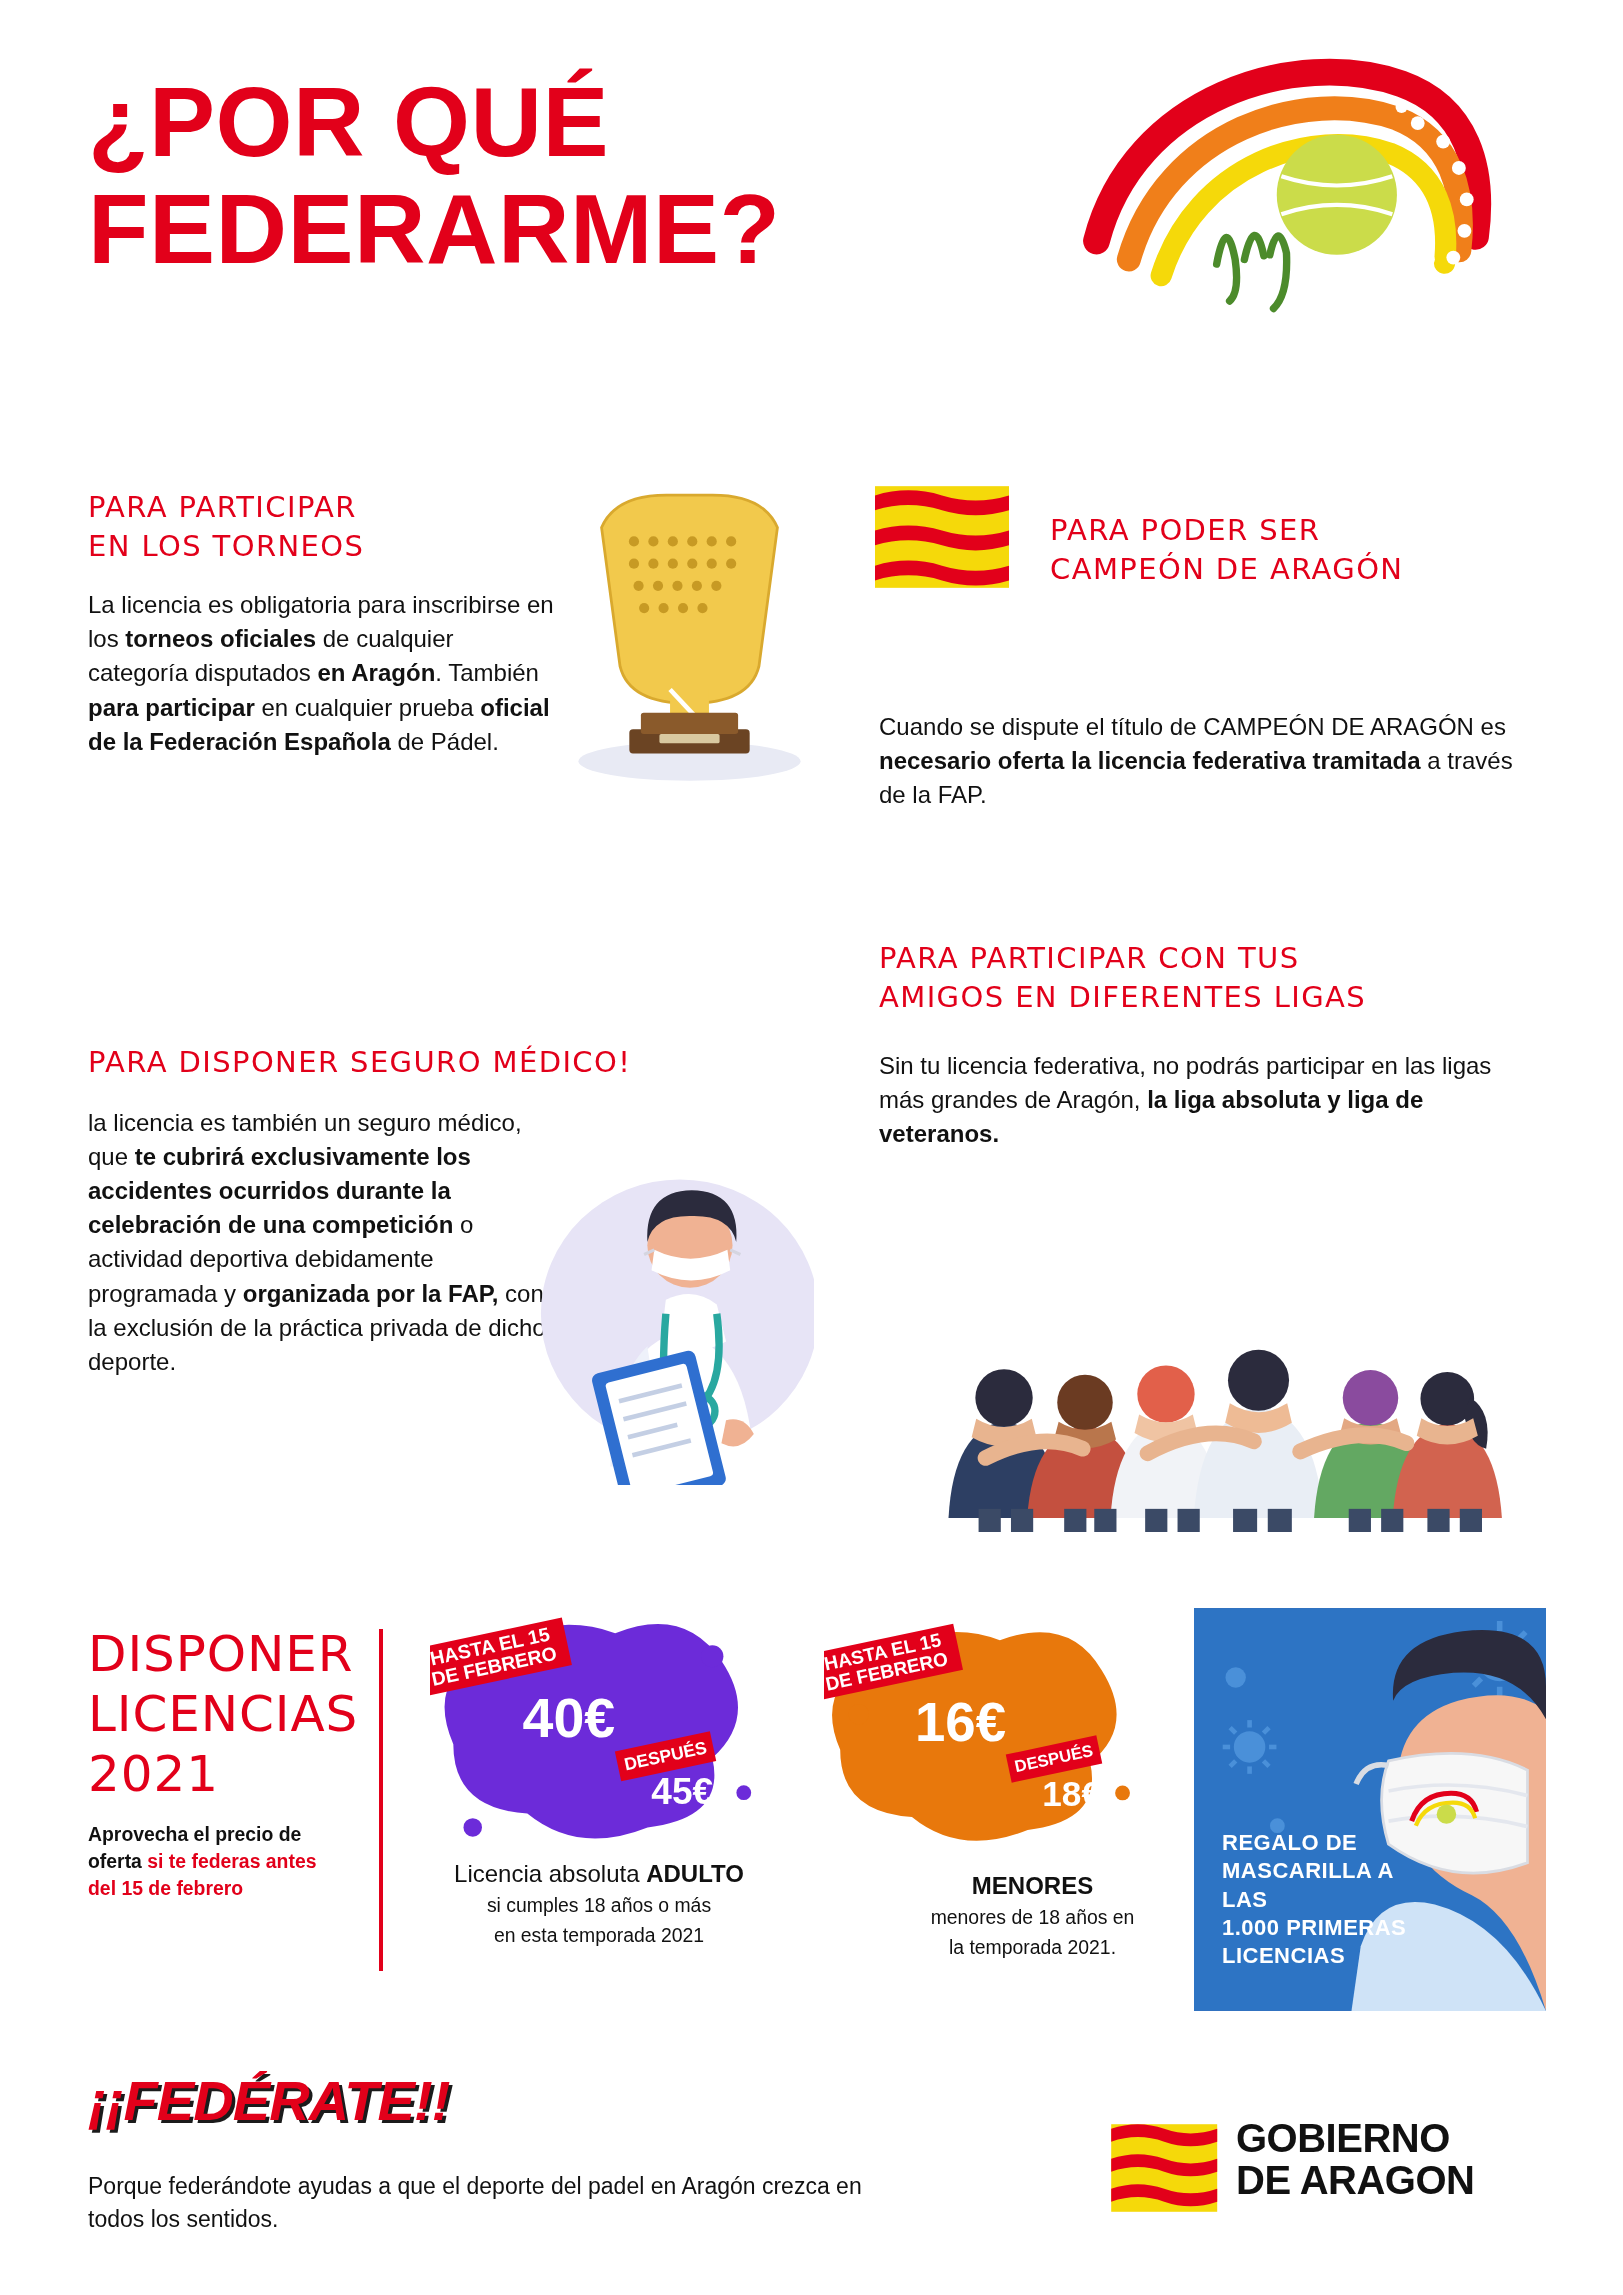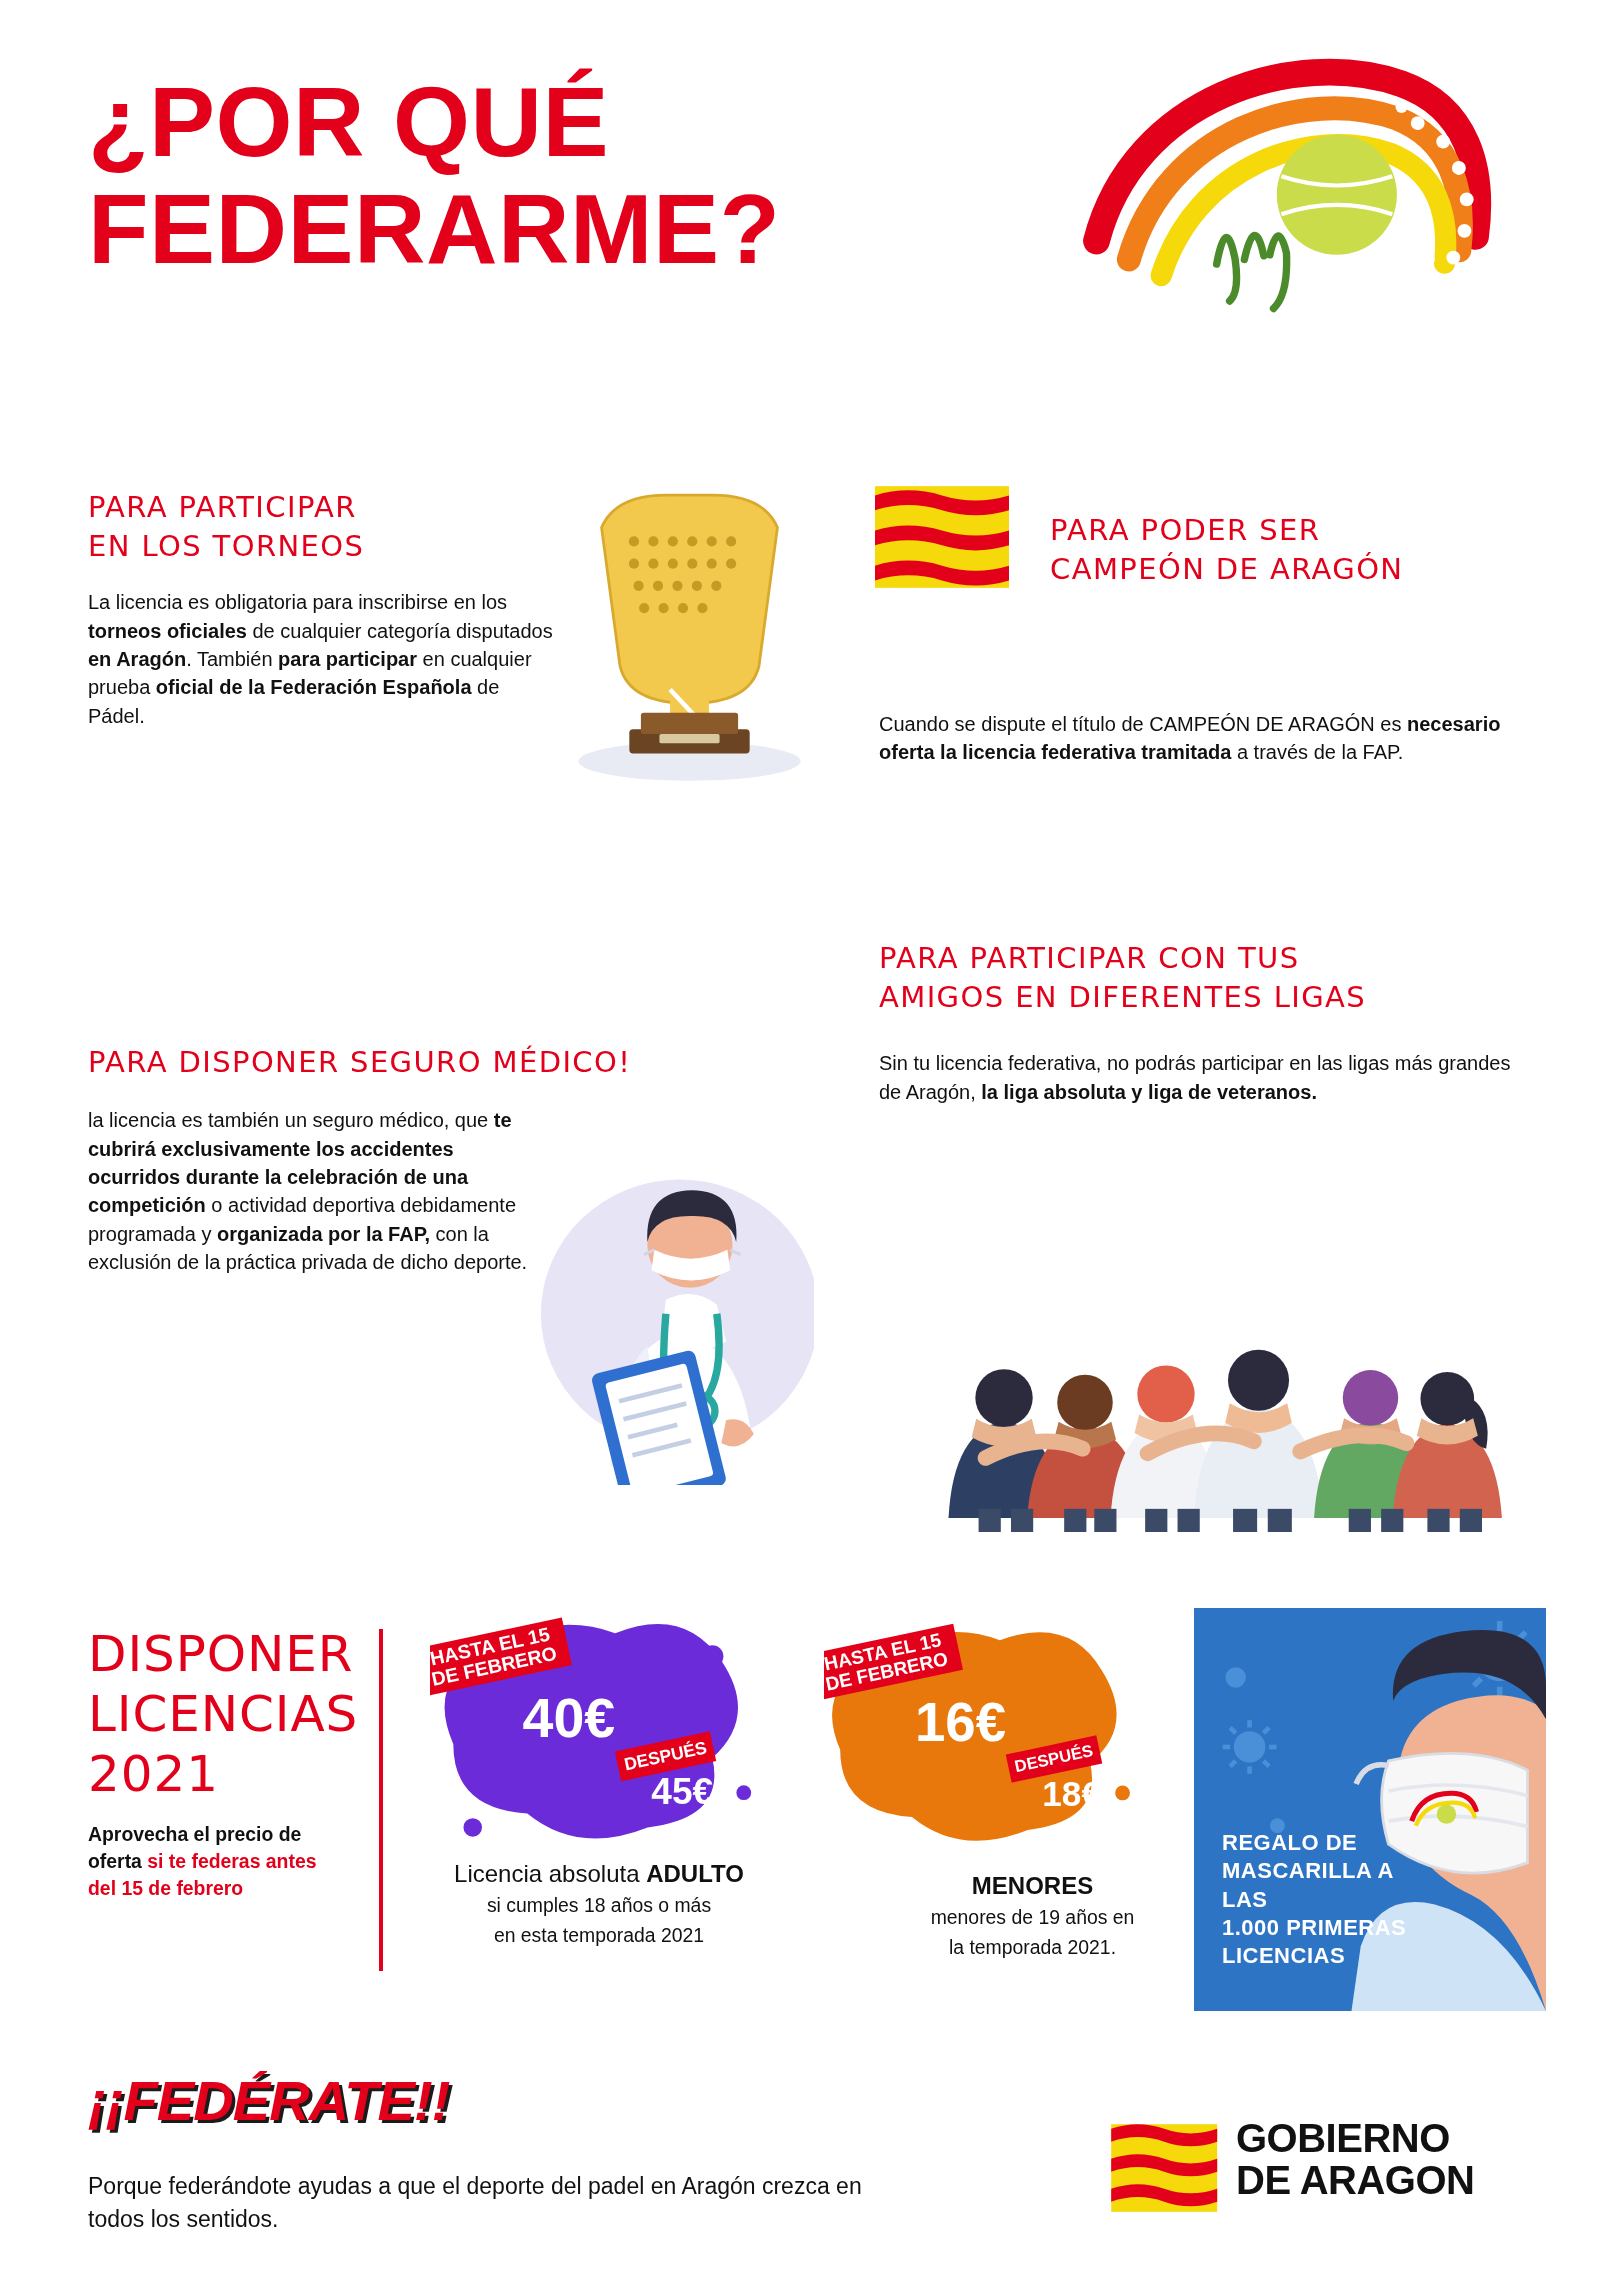--- a/index.html
+++ b/index.html
@@ -45,21 +45,21 @@
   .sec-head {
     color: #e2001a;
     font-size: 29px;
     line-height: 1.35;
     letter-spacing: 1.4px;
     font-weight: normal;
     margin: 0;
     font-family: "DejaVu Sans", sans-serif;
   }
   .body-text {
-    font-size: 20px;
+    font-size: 24px;
     line-height: 1.42;
     color: #111;
     margin: 0;
   }
   .body-text b { font-weight: bold; }
 
   
   .block-torneos {
     position: absolute;
     top: 488px;
@@ -488,21 +488,21 @@
 </svg>
 
 <div class="cap-adult">
   <div class="cap-main">Licencia absoluta <b>ADULTO</b></div>
   <div class="cap-sub">si cumples 18 años o más</div>
   <div class="cap-sub">en esta temporada 2021</div>
 </div>
 
 <div class="cap-minor">
   <div class="cap-main"><b>MENORES</b></div>
-  <div class="cap-sub">menores de 19 años en</div>
+  <div class="cap-sub">menores de 18 años en</div>
   <div class="cap-sub">la temporada 2021.</div>
 </div>
 
 <div class="mask-card">
   <svg viewBox="0 0 760 870" width="352" height="403">
     <rect width="760" height="870" fill="#2d74c4"></rect>
 
     <g fill="#4a90d9">
       <circle cx="660" cy="110" r="48"></circle>
       <g stroke="#4a90d9" stroke-width="12">

